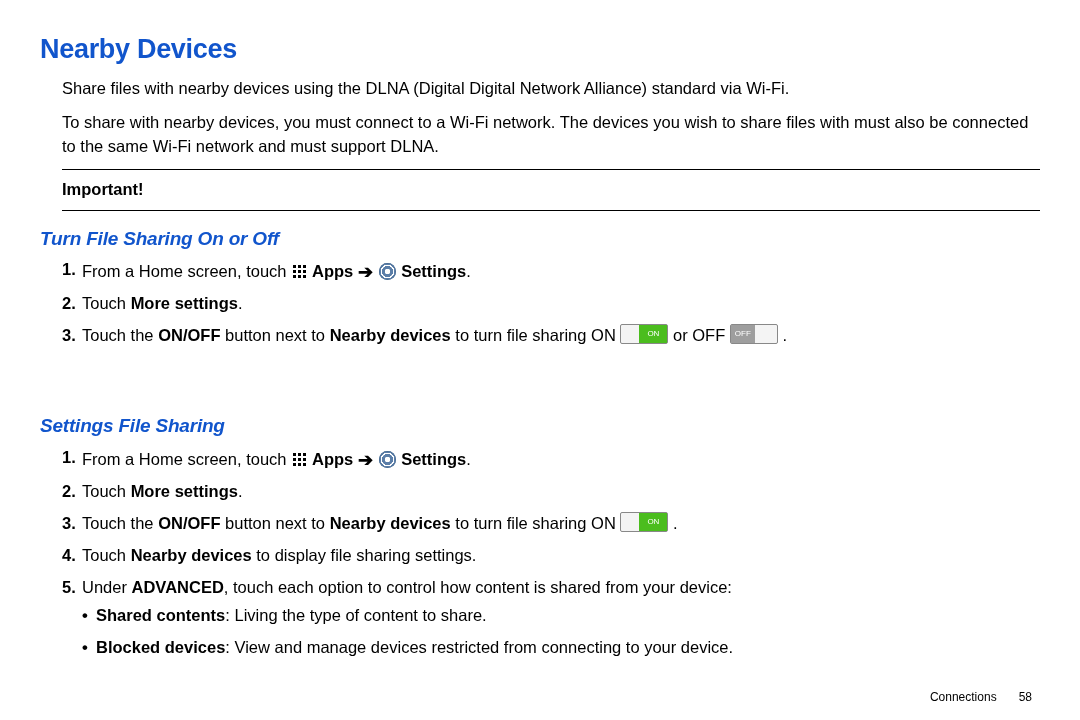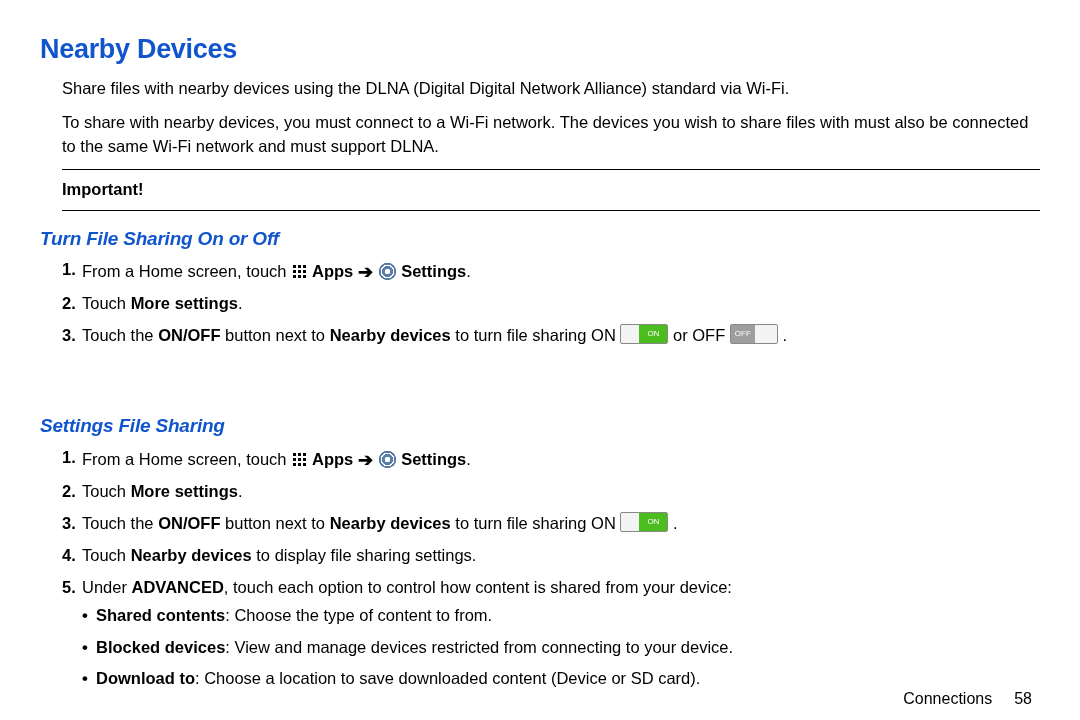--- a/index.html
+++ b/index.html
@@ -149,21 +149,21 @@
     position: absolute;
     left: 0; top: 0; bottom: 0;
     width: 24px;
     background: #9e9e9e;
     text-align: center;
     color: #fff;
   }
   .footer {
     text-align: right;
     padding: 0 48px 0 0;
-    font-size: 16px;
+    font-size: 12px;
   }
   .footer .pg { margin-left: 22px; }
 </style>
 </head>
 <body>
 
 <div class="page">
   <div class="col">
     <h1 class="section-title">Nearby Devices</h1>
     <p class="para">Share files with nearby devices using the DLNA (Digital Digital Network Alliance) standard via Wi-Fi.</p>
@@ -206,23 +206,22 @@
       <li>
         <span>Touch the </span><b>ON/OFF</b><span> button next to </span><b>Nearby devices</b><span> to turn file sharing ON </span>
         <span class="switch on"><span class="block">ON</span></span> .
       </li>
       <li>
         <span>Touch </span><b>Nearby devices</b><span> to display file sharing settings.</span>
       </li>
       <li>
         <span>Under </span><b>ADVANCED</b><span>, touch each option to control how content is shared from your device:</span>
         <ul class="bullets">
-          <li><b>Shared contents</b><span>: Choose the type of content to from.</span></li>
+          <li><b>Shared contents</b><span>: Living the type of content to share.</span></li>
           <li><b>Blocked devices</b><span>: View and manage devices restricted from connecting to your device.</span></li>
-          <li><b>Download to</b><span>: Choose a location to save downloaded content (Device or SD card).</span></li>
         </ul>
       </li>
     </ol>
   </div>
 </div>
 
 <div class="footer">
   <span>Connections</span><span class="pg">58</span>
 </div>
 

